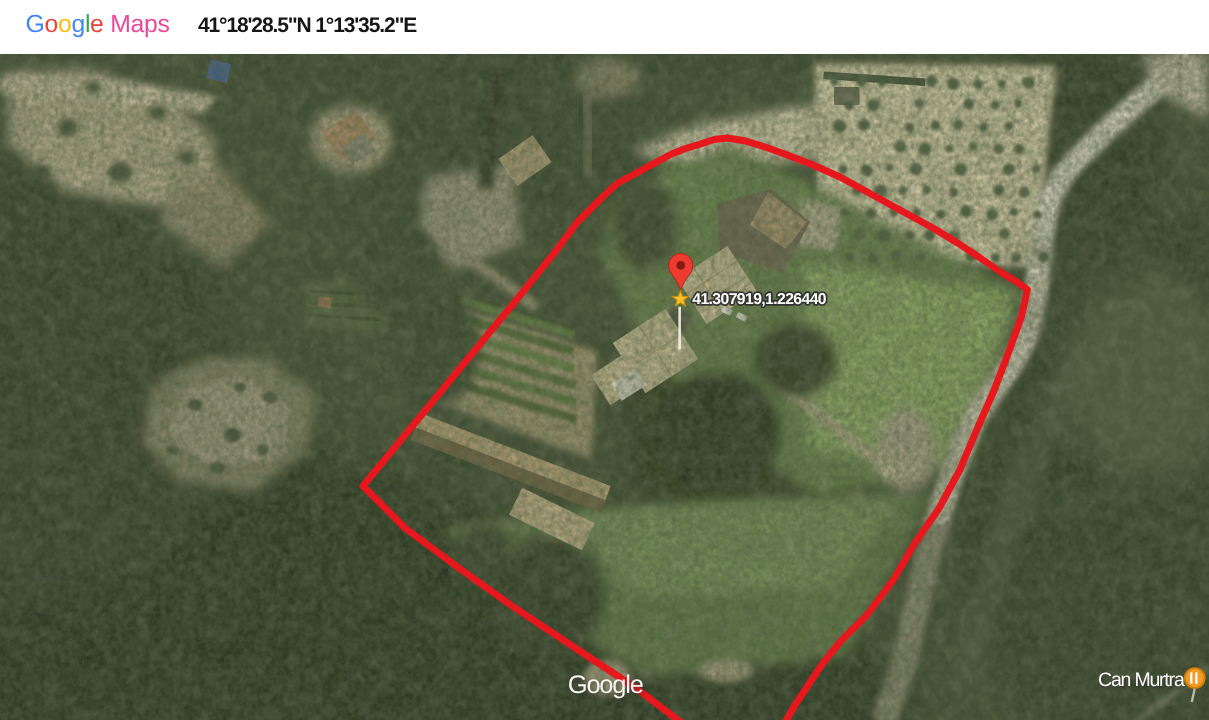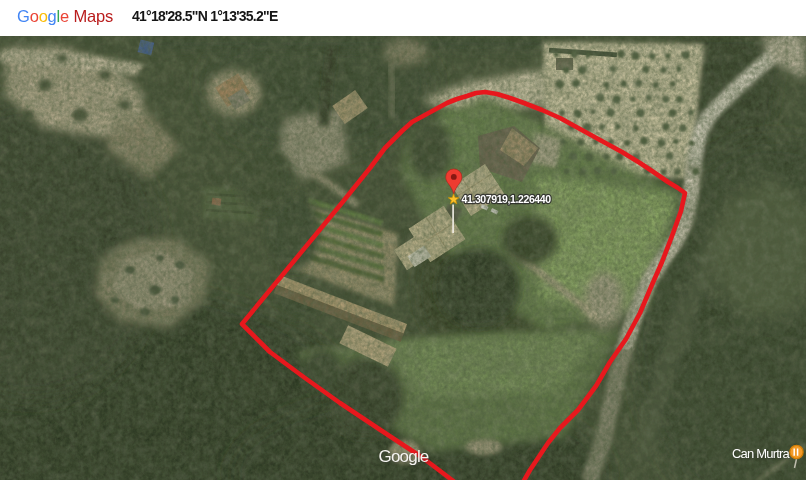--- a/index.html
+++ b/index.html
@@ -4,21 +4,21 @@
 <style>
 html,body{margin:0;padding:0;background:#fff;}
 #page{position:relative;width:806px;height:480px;overflow:hidden;font-family:"Liberation Sans",sans-serif;}
 </style>
 </head>
 <body>
 <div id="page">
 
 <div style="position:absolute;left:0;top:0;width:806px;height:36px;background:#ffffff;"></div>
 
-<div style="position:absolute;left:17px;top:7px;font-size:16.5px;letter-spacing:-0.2px;white-space:nowrap;"><span style="color:#4285F4">G</span><span style="color:#EA4335">o</span><span style="color:#FBBC05">o</span><span style="color:#4285F4">g</span><span style="color:#34A853">l</span><span style="color:#EA4335">e</span><span style="color:#b91c1c"> Maps</span></div>
+<div style="position:absolute;left:17px;top:7px;font-size:16.5px;letter-spacing:-0.2px;white-space:nowrap;"><span style="color:#4285F4">G</span><span style="color:#EA4335">o</span><span style="color:#FBBC05">o</span><span style="color:#4285F4">g</span><span style="color:#34A853">l</span><span style="color:#EA4335">e</span><span style="color:#ec4899"> Maps</span></div>
 
 <div style="position:absolute;left:132px;top:8px;font-size:14px;font-weight:bold;letter-spacing:-0.75px;color:#161616;white-space:nowrap;">41°18'28.5"N 1°13'35.2"E</div>
 
 <svg style="position:absolute;left:0;top:36px" width="806" height="444" viewBox="0 36 806 444" xmlns="http://www.w3.org/2000/svg">
 <defs>
 <filter id="b1" x="-60%" y="-60%" width="220%" height="220%">
           <feGaussianBlur stdDeviation="1"></feGaussianBlur>
         </filter>
 <filter id="b2" x="-40%" y="-40%" width="180%" height="180%">
           <feGaussianBlur stdDeviation="2"></feGaussianBlur>

